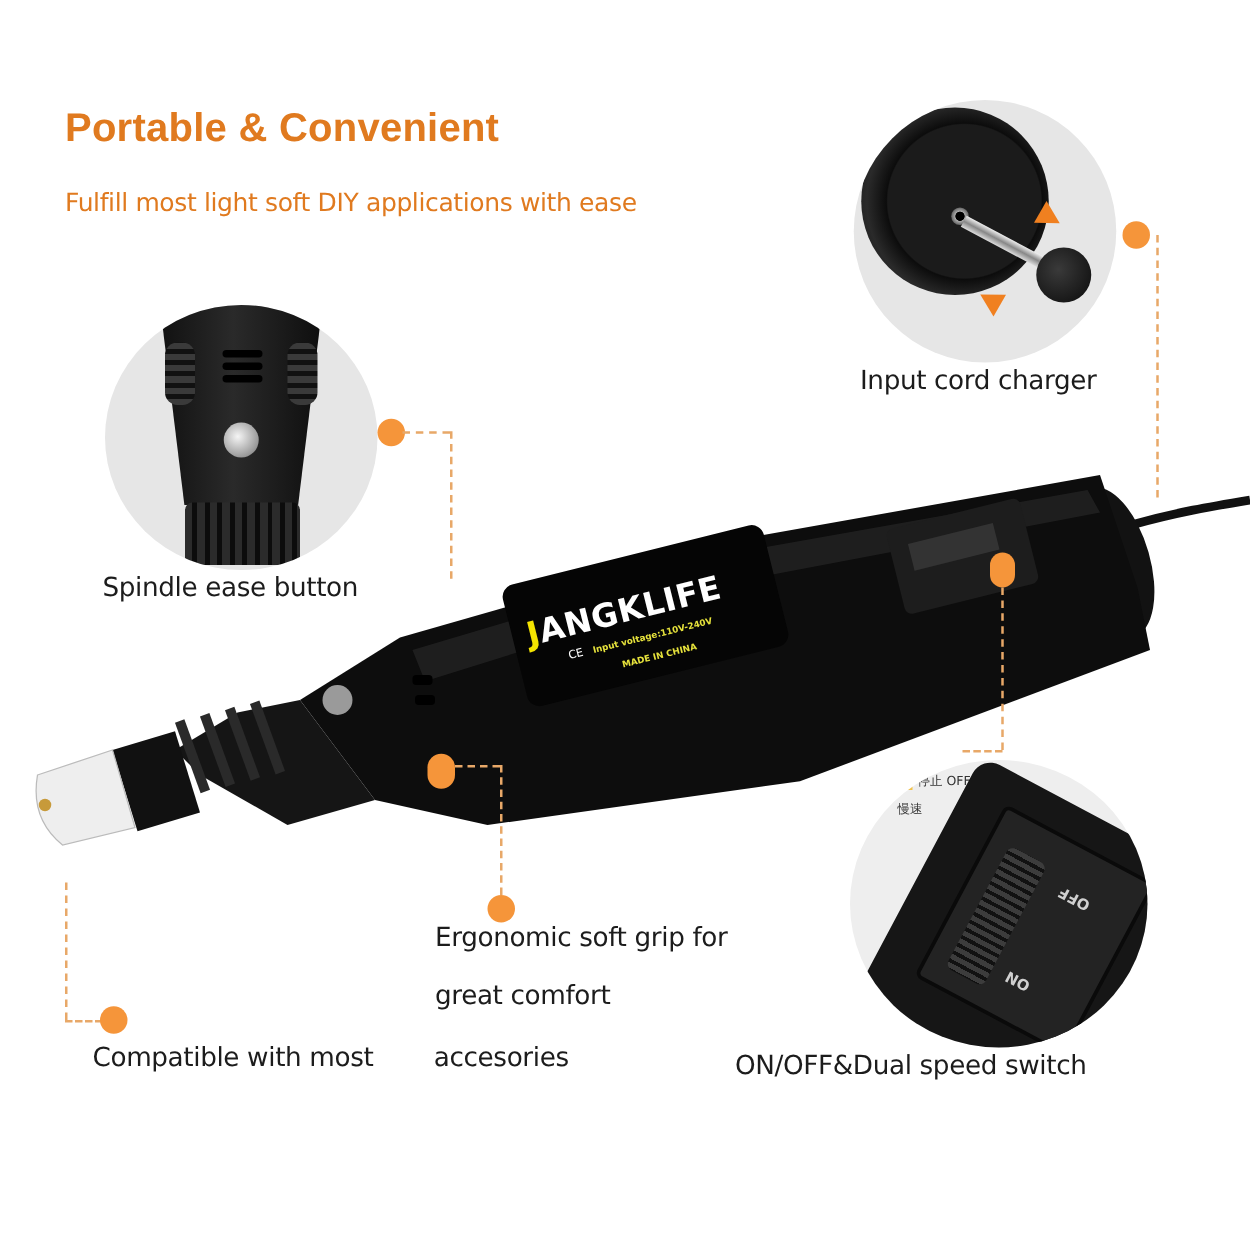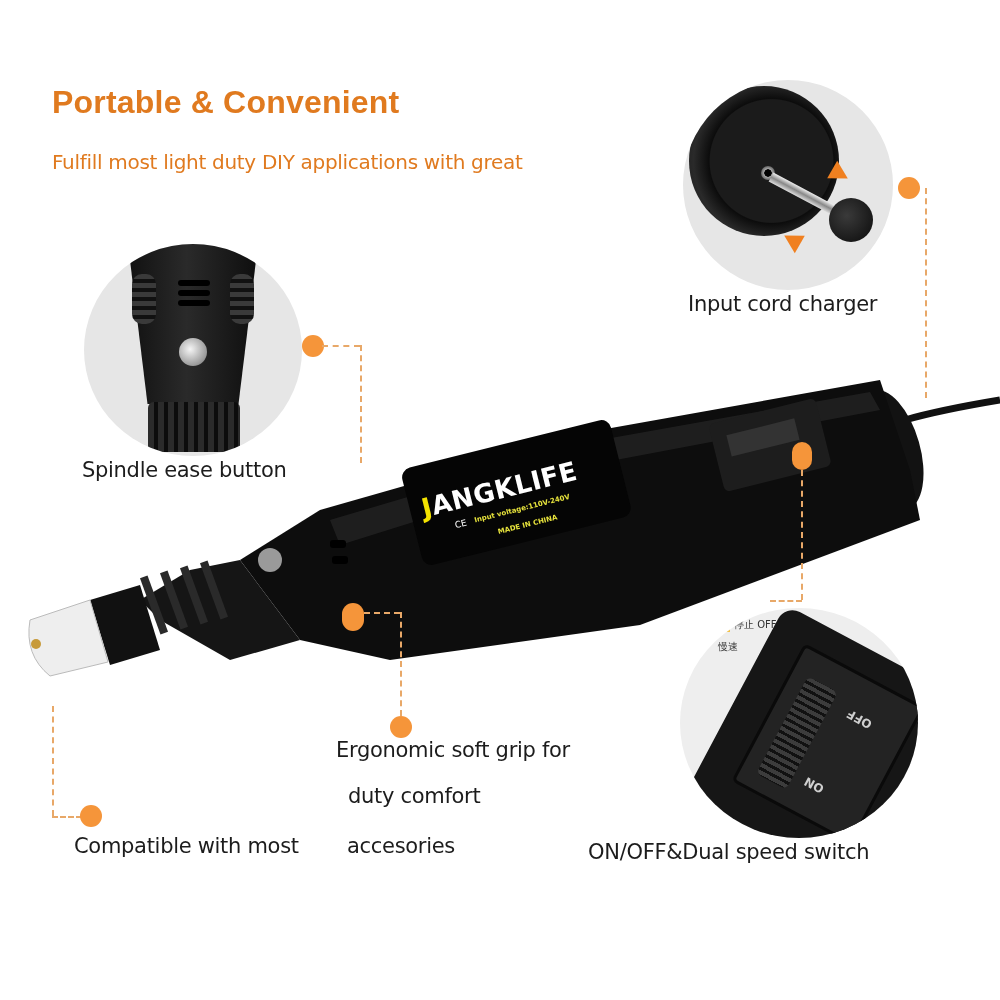--- a/index.html
+++ b/index.html
@@ -34,21 +34,21 @@
   .brand-panel { background:#050505; border-radius:10px; }
   .brand { font-family:"DejaVu Sans", sans-serif; font-weight:bold; font-size:26px; color:#ffffff; letter-spacing:0.5px; }
   .brand-j { color:#f4e300; }
   .brand-small { font-size:7px; color:#e7e33c; font-weight:bold; font-family:"DejaVu Sans", sans-serif; }
   .ce { font-size:9px; color:#fff; font-family:"DejaVu Sans", sans-serif; }
 </style>
 </head>
 <body>
 
 <div class="abs title">Portable &amp; Convenient</div>
-<div class="abs subtitle">Fulfill most light duty DIY applications with great</div>
+<div class="abs subtitle">Fulfill most light soft DIY applications with ease</div>
 
 <div class="abs circle" style="left:84px;top:244px;width:218px;height:212px;">
   <div class="abs spindle-body" style="left:44px;top:0;width:130px;height:160px;"></div>
   <div class="abs ribs" style="left:48px;top:30px;"></div>
   <div class="abs ribs" style="left:146px;top:30px;"></div>
   <div class="abs vents" style="left:94px;top:36px;"></div>
   <div class="abs vents" style="left:94px;top:46px;"></div>
   <div class="abs vents" style="left:94px;top:56px;"></div>
   <div class="abs lock-btn" style="left:95px;top:94px;"></div>
   <div class="abs collar" style="left:64px;top:158px;"></div>
@@ -110,22 +110,22 @@
 </div>
 
 <div class="abs dot" style="left:792px;top:442px;width:20px;height:28px;border-radius:10px;"></div>
 <div class="abs dash-v" style="left:801px;top:470px;height:130px;"></div>
 <div class="abs dash-h" style="left:770px;top:600px;width:32px;"></div>
 
 <div class="abs dot" style="left:342px;top:603px;width:22px;height:28px;border-radius:11px;"></div>
 <div class="abs dash-h" style="left:364px;top:612px;width:36px;"></div>
 <div class="abs dash-v" style="left:400px;top:612px;height:104px;"></div>
 <div class="abs dot" style="left:390px;top:716px;"></div>
-<div class="abs label" style="left:336px;top:738px;">Ergonomic soft grip for</div>
-<div class="abs label" style="left:348px;top:784px;">duty comfort</div>
+<div class="abs label" style="left:348px;top:738px;">Ergonomic soft grip for</div>
+<div class="abs label" style="left:348px;top:784px;">great comfort</div>
 <div class="abs label" style="left:347px;top:834px;">accesories</div>
 
 <div class="abs dash-v" style="left:52px;top:706px;height:110px;"></div>
 <div class="abs dash-h" style="left:52px;top:816px;width:30px;"></div>
 <div class="abs dot" style="left:80px;top:805px;"></div>
 <div class="abs label" style="left:74px;top:834px;text-align:right;">Compatible with most</div>
 
 <div class="abs circle" style="left:680px;top:608px;width:238px;height:230px;background:#eeeeee;">
   <div class="abs" style="left:24px;top:18px;width:26px;height:6px;background:#f2c24a;"></div>
   <span class="abs sw-text" style="left:54px;top:10px;color:#333;font-weight:normal;font-size:10px;">停止 OFF</span>

